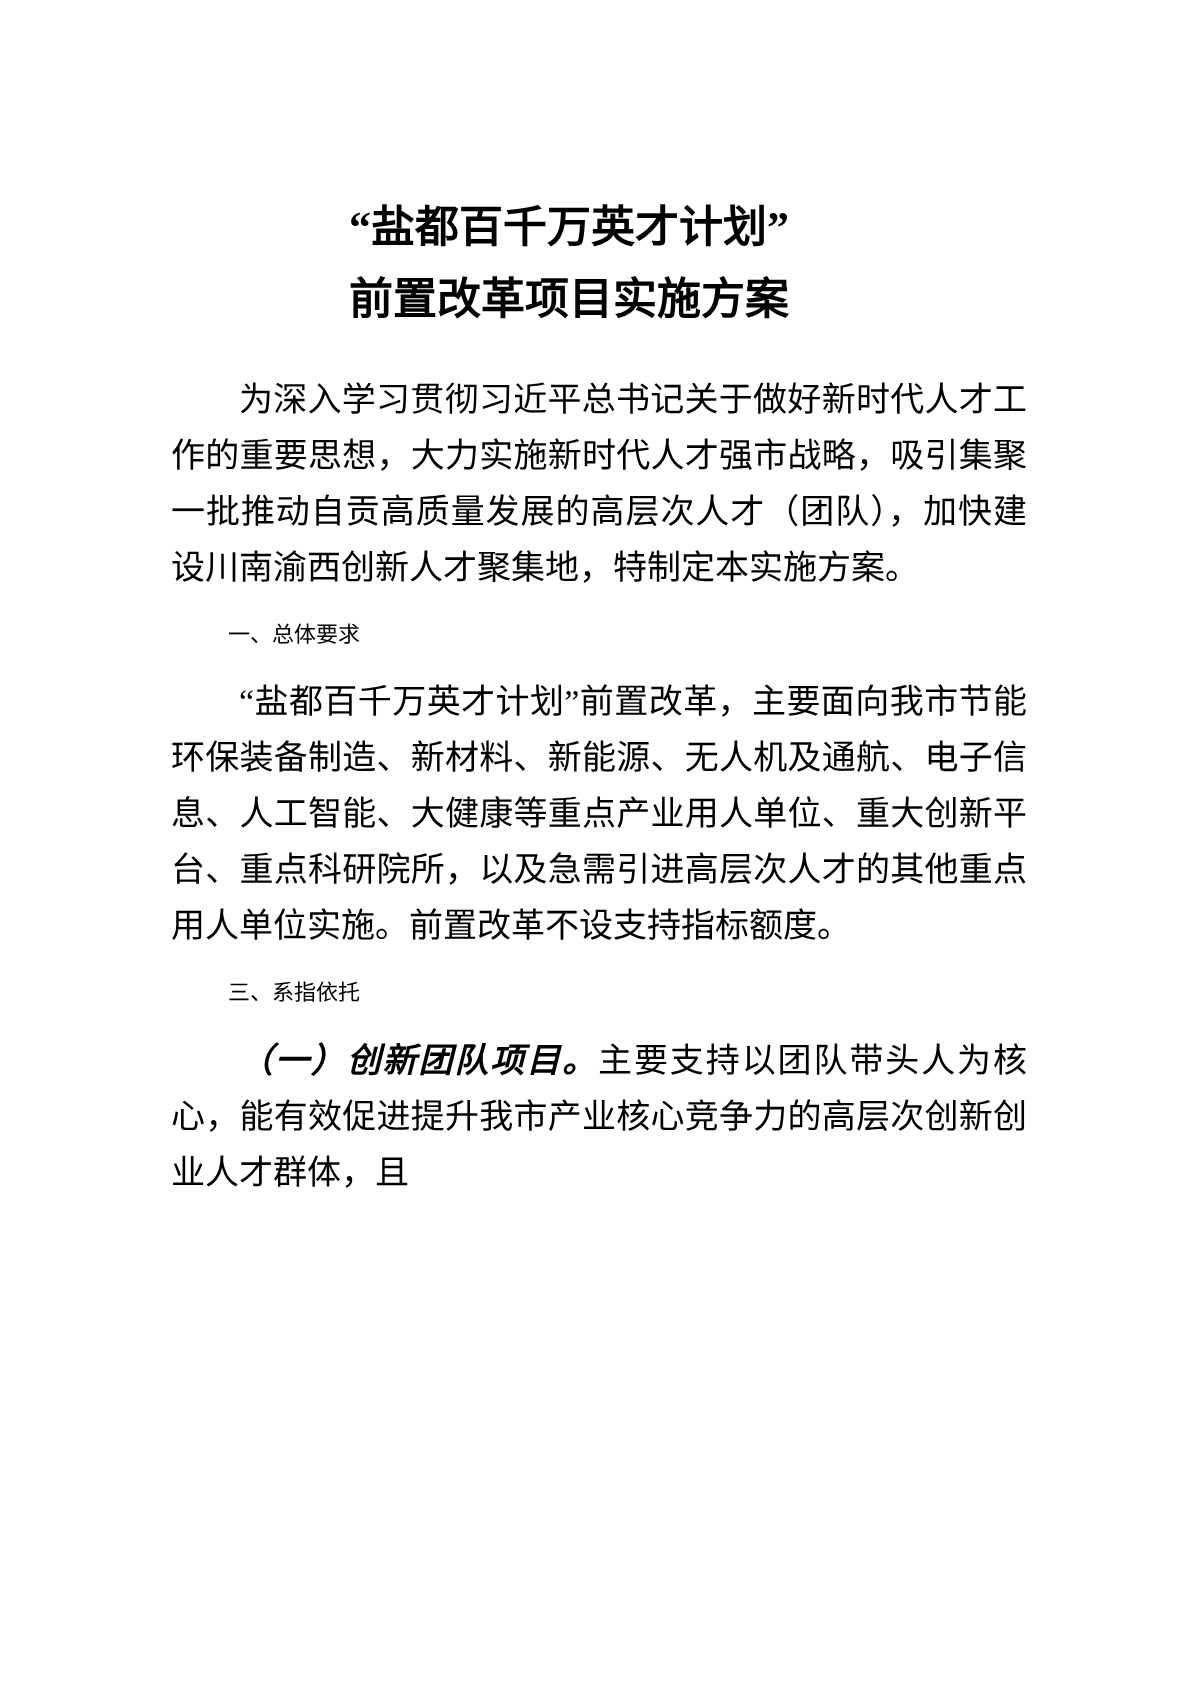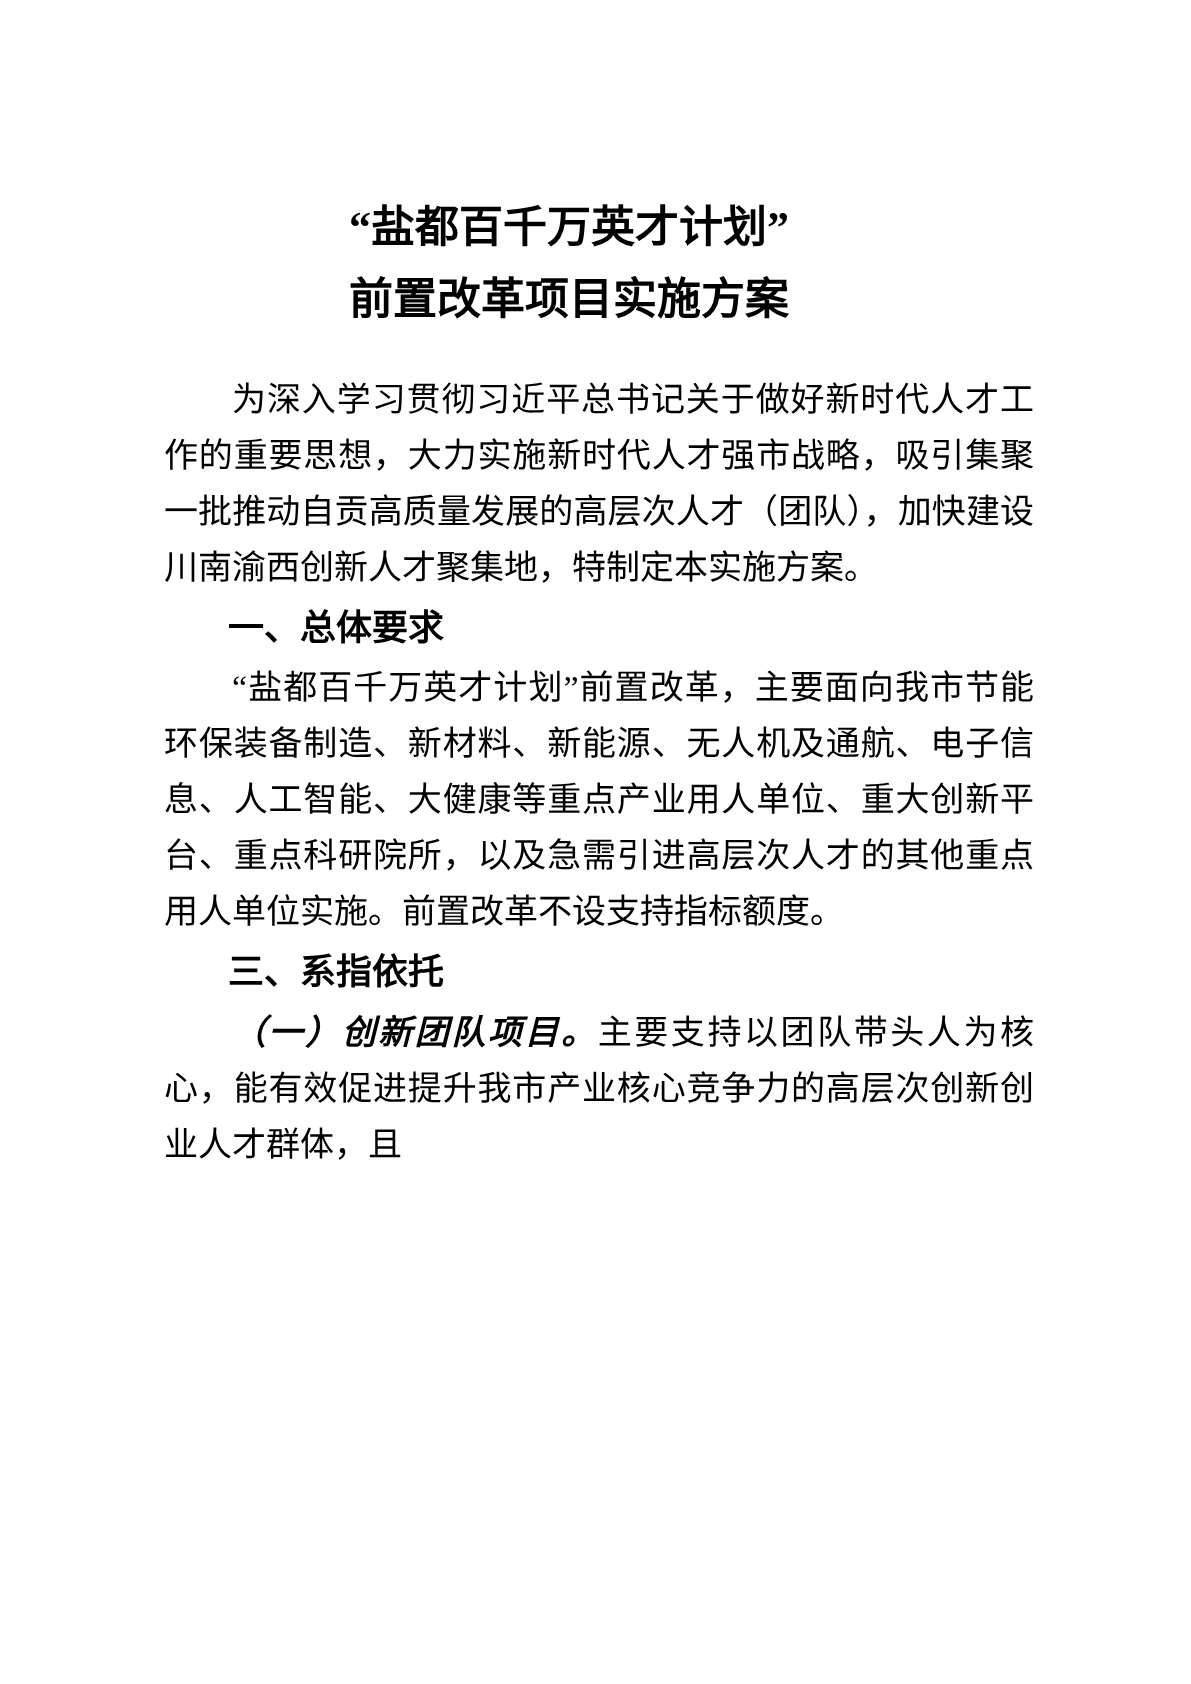--- a/index.html
+++ b/index.html
@@ -27,26 +27,26 @@
     padding-right: 60px; 
     white-space: pre-line;
   }
   .para {
     font-family: "Liberation Serif", "DejaVu Serif", serif;
     font-weight: normal;
     font-size: 34px;
     line-height: 56px;
     text-align: justify;
     text-indent: 68px;
-    margin: 4px;
+    margin: 11px;
   }
   .heading {
     font-family: "Liberation Sans", "DejaVu Sans", sans-serif;
-    font-weight: bold;
-    font-size: 36px;
+    font-weight: normal;
+    font-size: 22px;
     line-height: 56px;
     text-indent: 68px;
     margin: 0;
   }
   .lead-bold {
     font-family: "Liberation Sans", "DejaVu Sans", sans-serif;
     font-weight: bold;
     font-style: italic;
   }
 </style>

